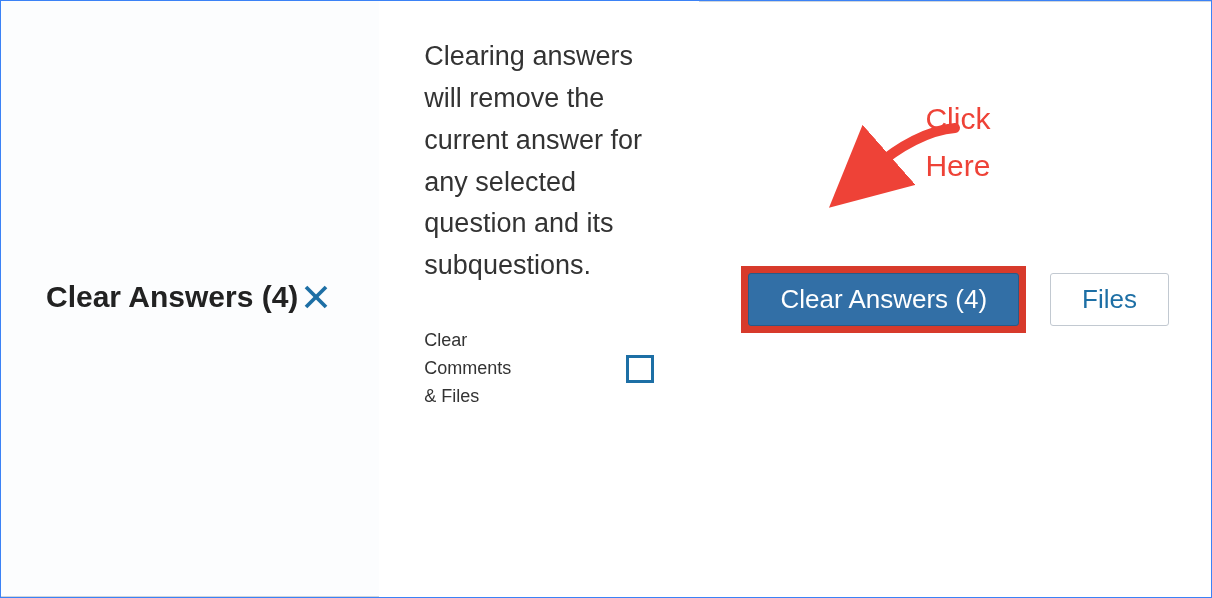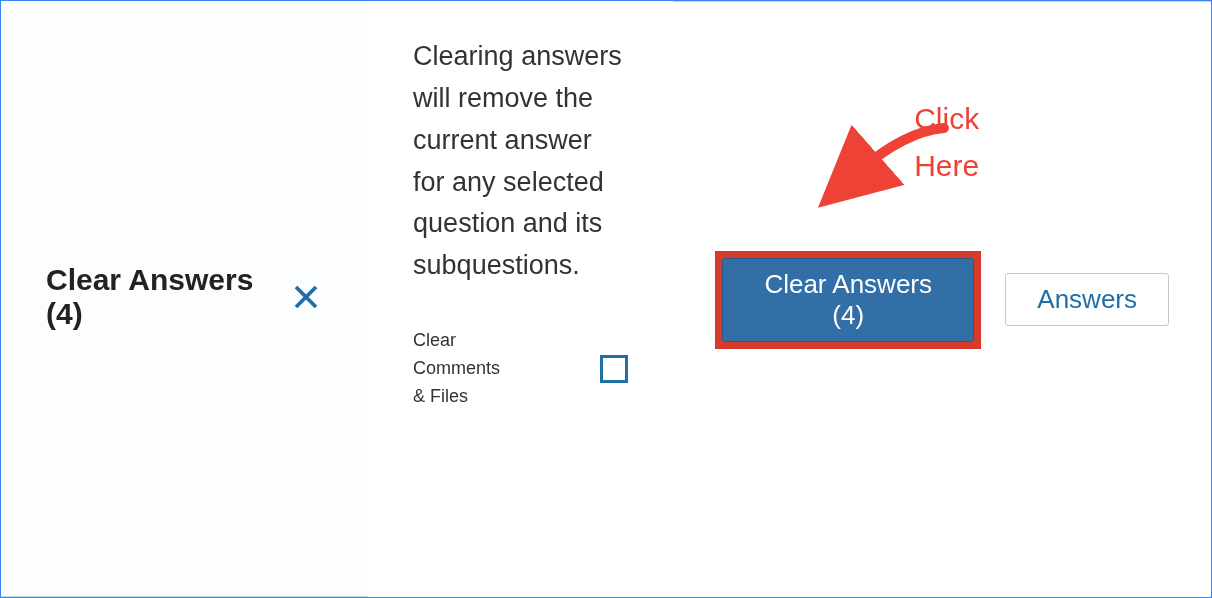--- a/index.html
+++ b/index.html
@@ -168,16 +168,16 @@
         </svg>
       </div>
       <span class="annotation-text">Click Here</span>
     </div>
   </div>
 
   <div class="dialog-footer">
     <span class="clear-highlight">
       <button class="btn btn-primary">Clear Answers (4)</button>
     </span>
-    <button class="btn btn-secondary">Answers</button>
+    <button class="btn btn-secondary">Files</button>
   </div>
 
 </div>
 
 </body></html>

